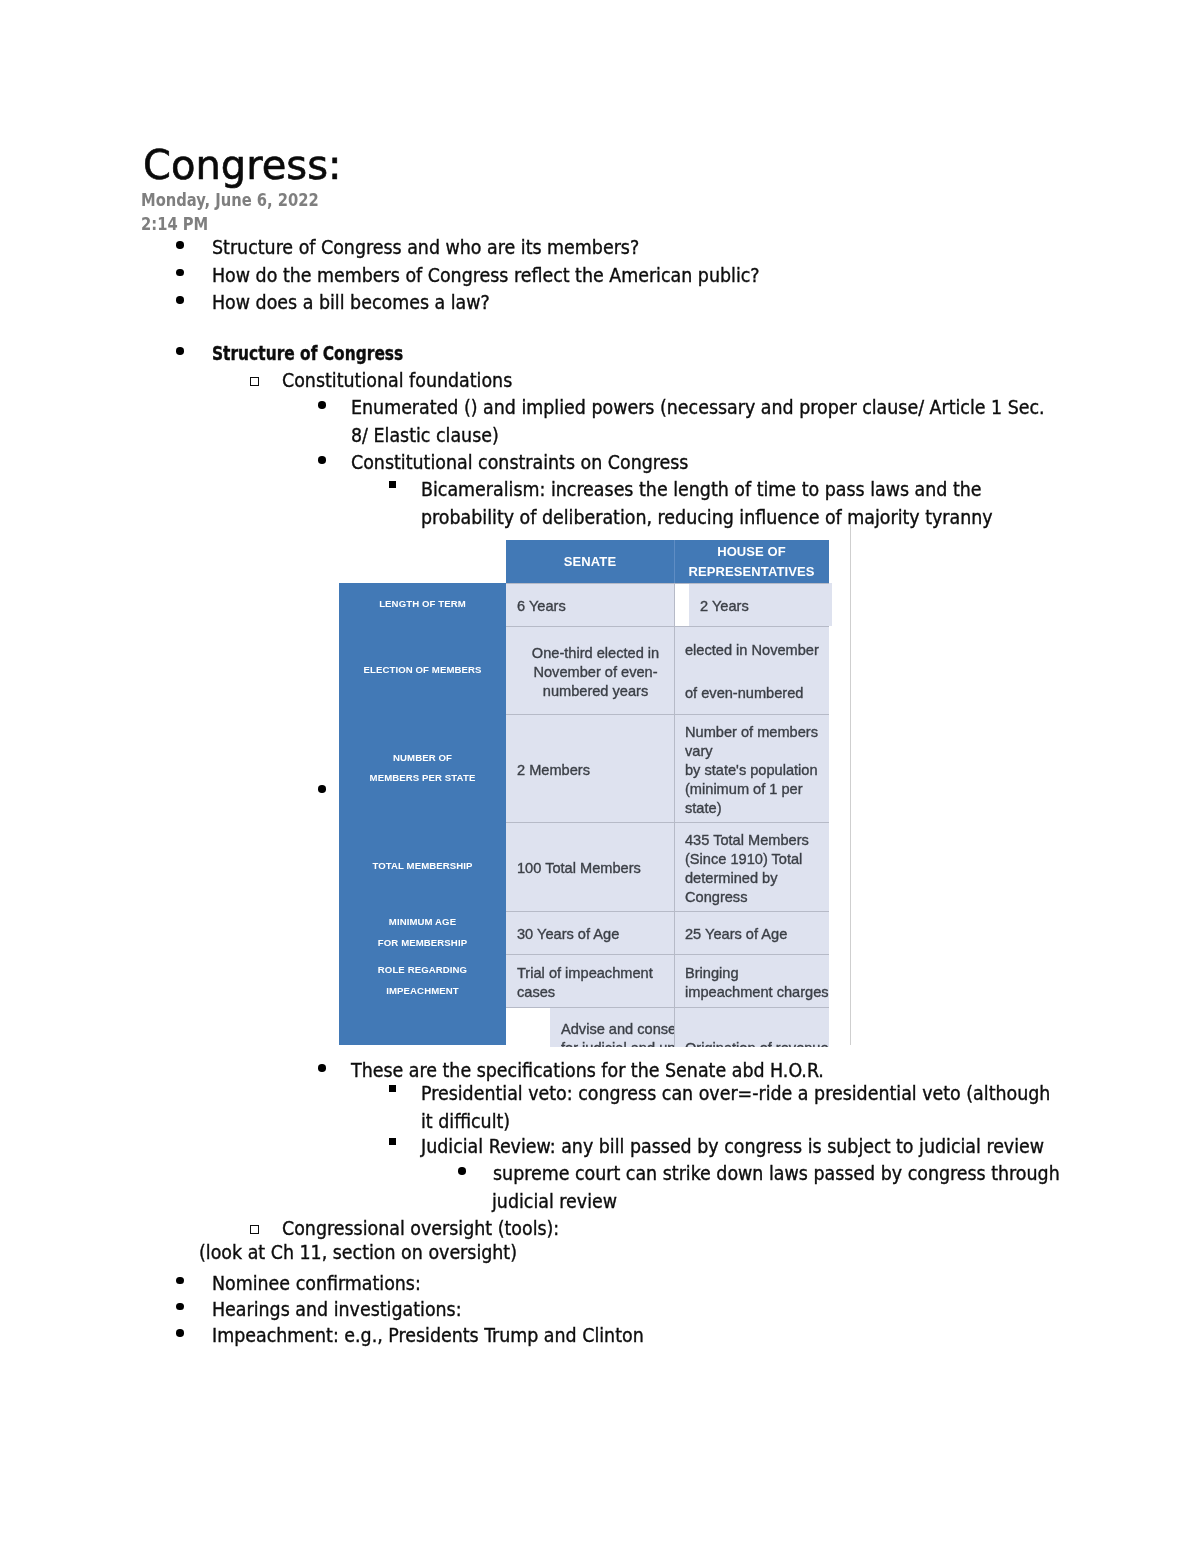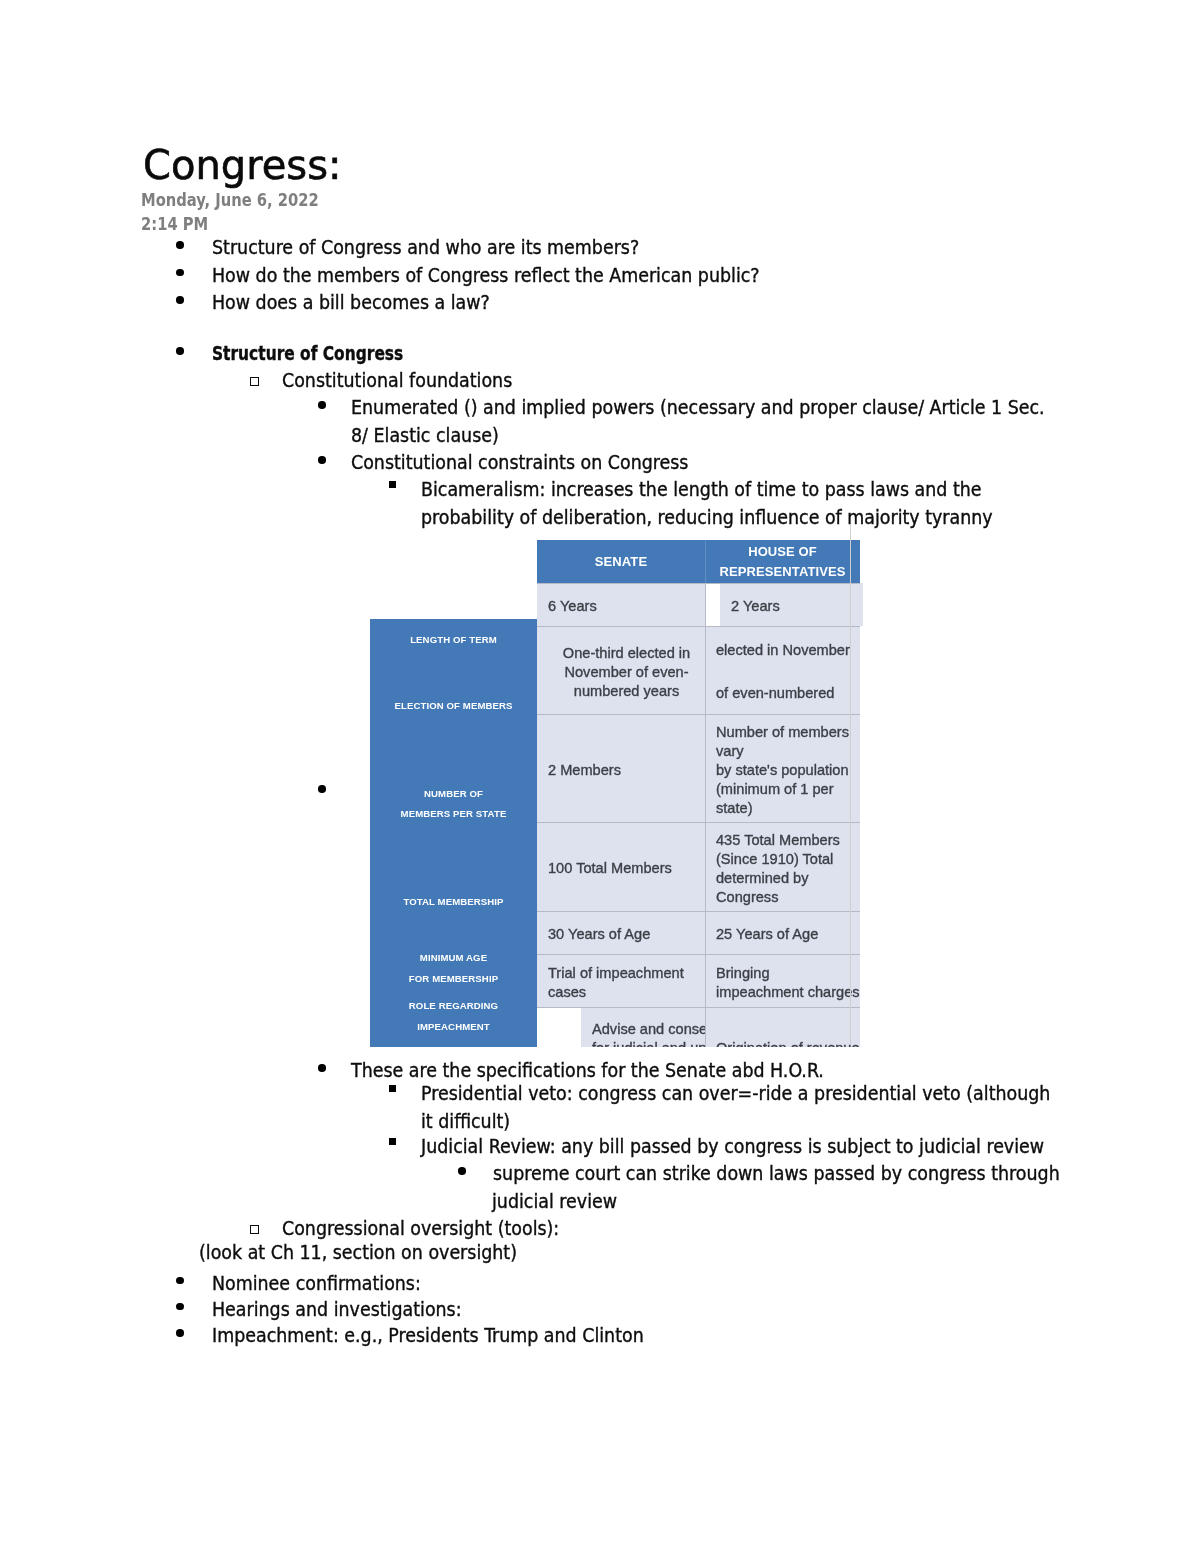--- a/index.html
+++ b/index.html
@@ -18,29 +18,29 @@
 
   .ln{position:absolute;font-size:19.4px;color:#0d0d0d;line-height:20px;white-space:pre;-webkit-text-stroke:0.35px #0d0d0d;
       font-family:"DejaVu Sans Condensed","DejaVu Sans",sans-serif;}
   .ln.b{font-weight:700;transform:scaleX(0.885);transform-origin:left top;}
 
   .bu{position:absolute;background:#000;}
   .bu.dot{border-radius:50%;}
   .bu.ring{background:transparent;border:1.4px solid #0d0d0d;}
 
   
-  .tblwrap{position:absolute;left:370px;top:540px;width:493px;height:507px;overflow:hidden;
+  .tblwrap{position:absolute;left:339px;top:540px;width:493px;height:507px;overflow:hidden;
            font-family:"Liberation Sans",sans-serif;}
   .tcell{position:absolute;box-sizing:border-box;}
   .hdr{background:#4279b6;color:#fff;font-weight:700;font-size:13px;text-align:center;
        line-height:20px;display:flex;flex-direction:column;align-items:center;justify-content:center;
        letter-spacing:0.1px;white-space:nowrap;}
   .lbl{background:#4279b6;color:#fff;font-weight:700;font-size:9.6px;text-align:center;
        line-height:20.5px;display:flex;flex-direction:column;align-items:center;justify-content:center;
-       letter-spacing:0.1px;white-space:nowrap;margin-top:36px;}
+       letter-spacing:0.1px;white-space:nowrap;}
   .cell{background:#dee2ef;color:#3b3f46;font-size:14.6px;line-height:19px;-webkit-text-stroke:0.35px #3b3f46;padding-left:11px;padding-top:4px;
         white-space:nowrap;overflow:hidden;display:flex;flex-direction:column;justify-content:center;}
   .grid{position:absolute;background:#b6bac7;}
   .imgedge{position:absolute;background:#cfcfcf;}
 </style>
 </head>
 <body>
 
 <div class="page">
 

